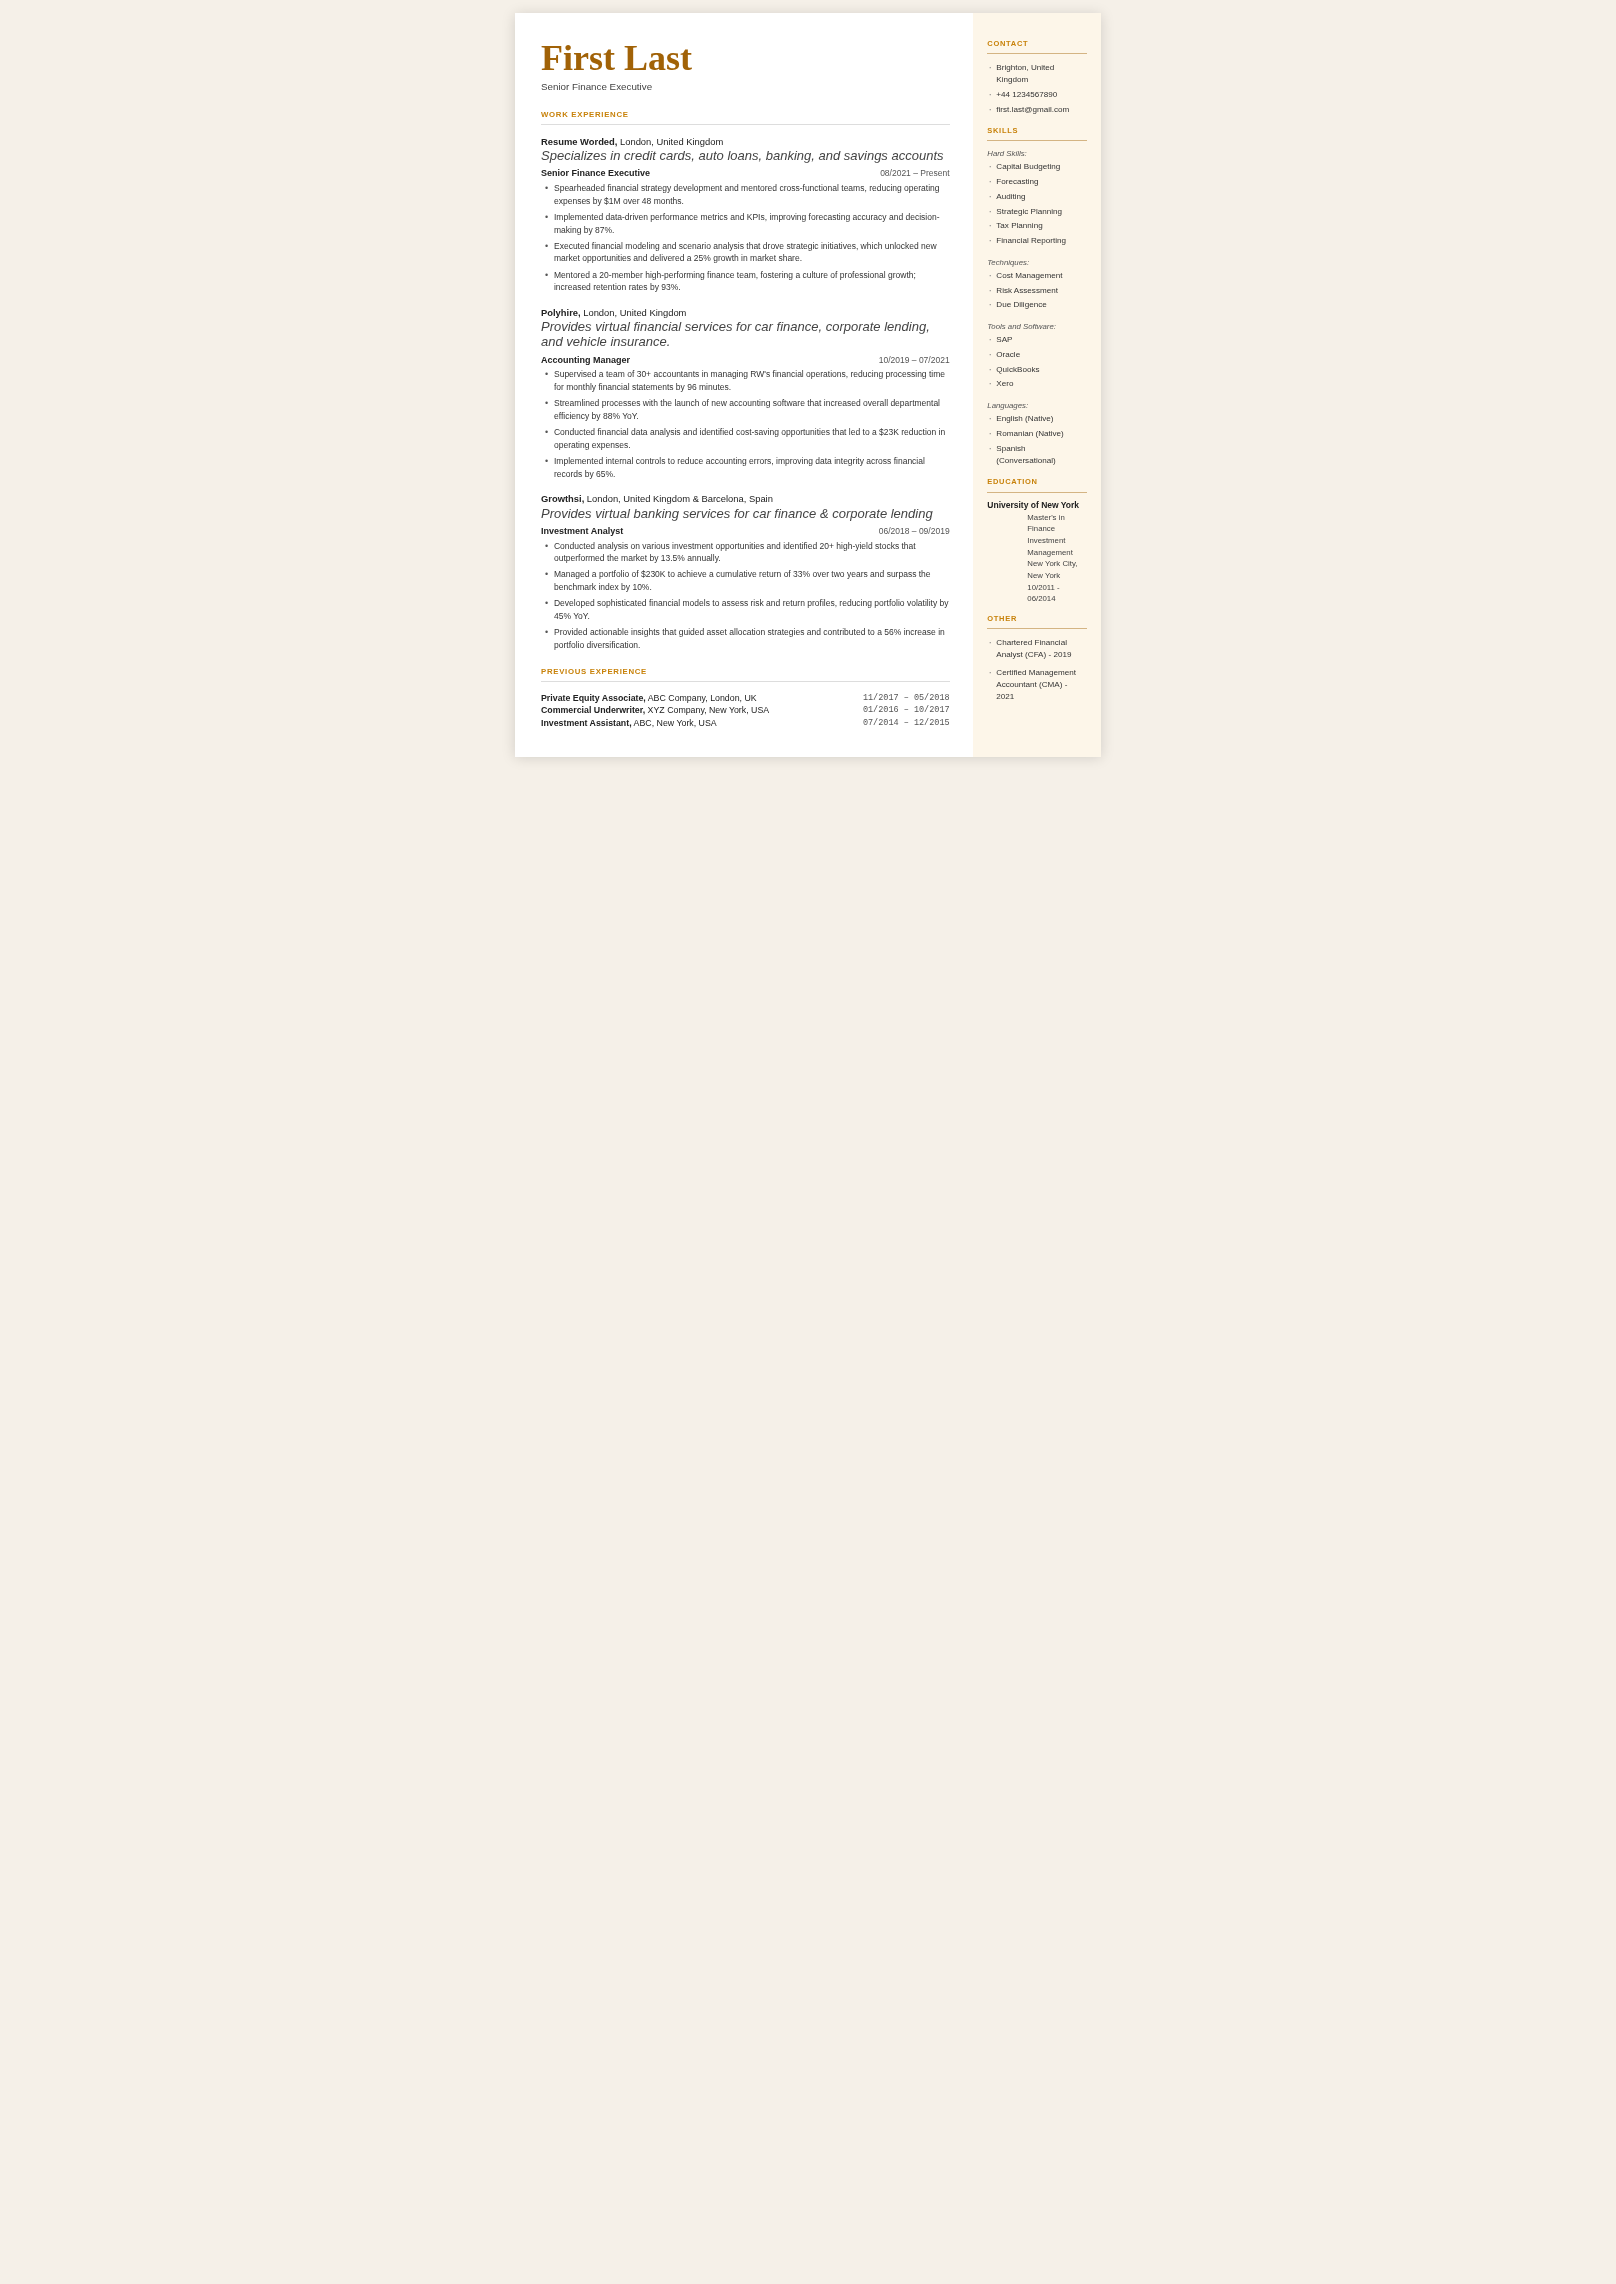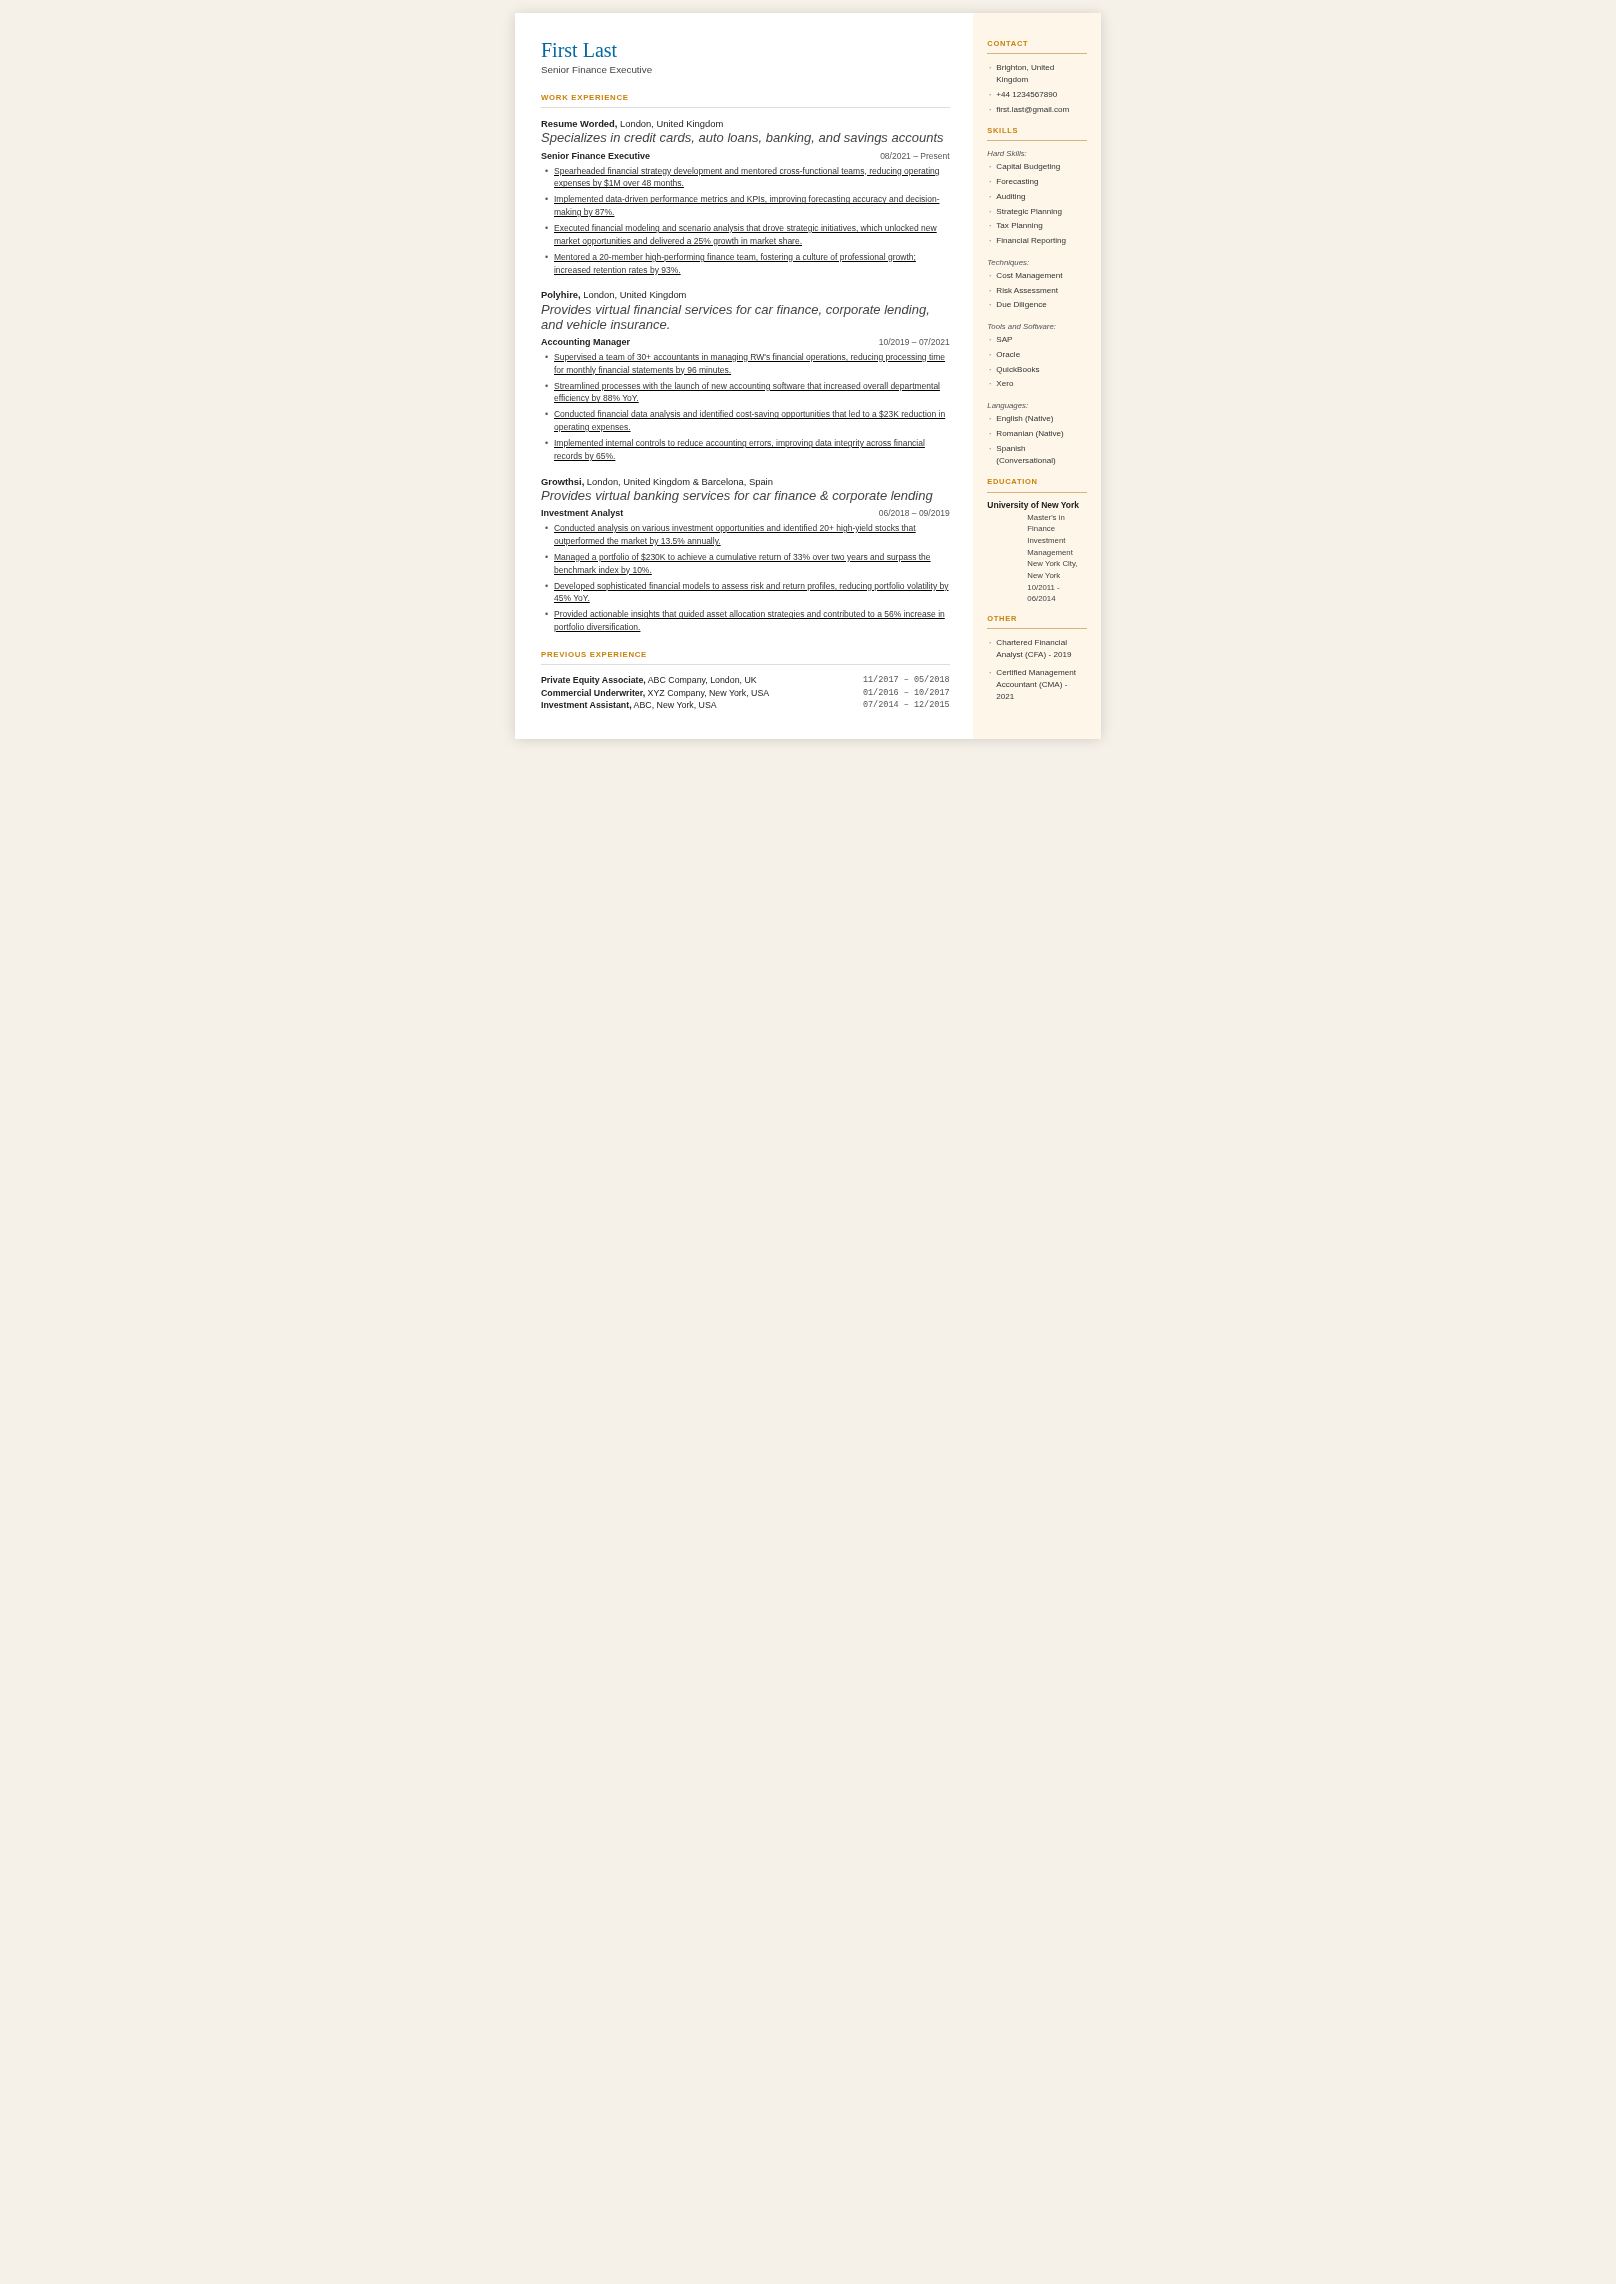--- a/index.html
+++ b/index.html
@@ -20,23 +20,23 @@
       box-shadow: 0 1.3px 13px rgba(0,0,0,0.15);
     }
     
     .left-col {
       flex: 1;
       padding: 26px 23.4px 26px 26px;
       background: #fff;
     }
     .name-section { margin-bottom: 18px; }
     .name {
-      font-size: 20px;
-      font-weight: 400;
-      color: #0369a1;
+      font-size: 36px;
+      font-weight: 700;
+      color: #a16207;
       font-family: Georgia, serif;
       line-height: 1.1;
     }
     .title-line {
       font-size: 9.8px;
       color: #444;
       margin-top: 2.6px;
       font-family: Arial, sans-serif;
     }
     .section-title {
@@ -88,21 +88,20 @@
     .job-dates {
       font-size: 8.5px;
       color: #555;
       font-family: Arial, sans-serif;
       white-space: nowrap;
     }
     .bullet-list {
       list-style: none;
       padding: 0;
       margin-left: 2.6px;
-      text-decoration: underline;
     }
     .bullet-list li {
       font-size: 8.5px;
       color: #333;
       font-family: Arial, sans-serif;
       padding-left: 10.4px;
       position: relative;
       margin-bottom: 3.3px;
       line-height: 1.5;
     }

